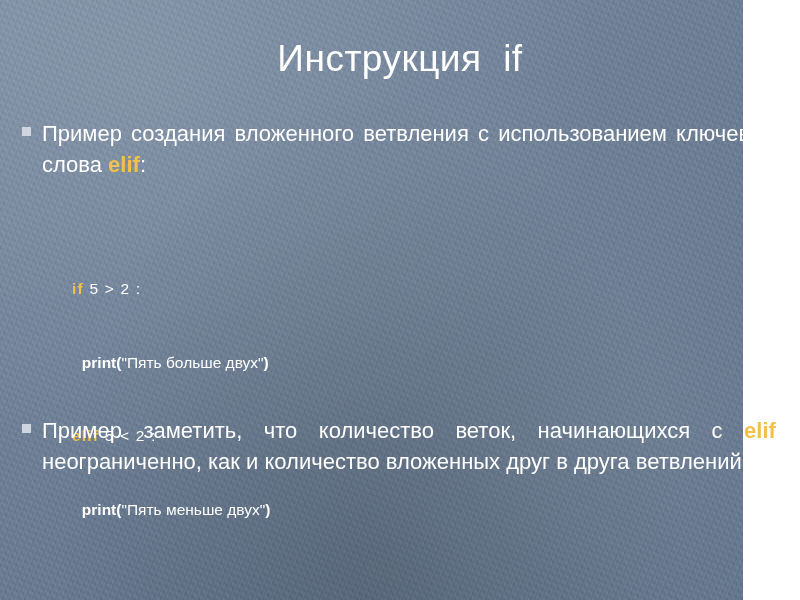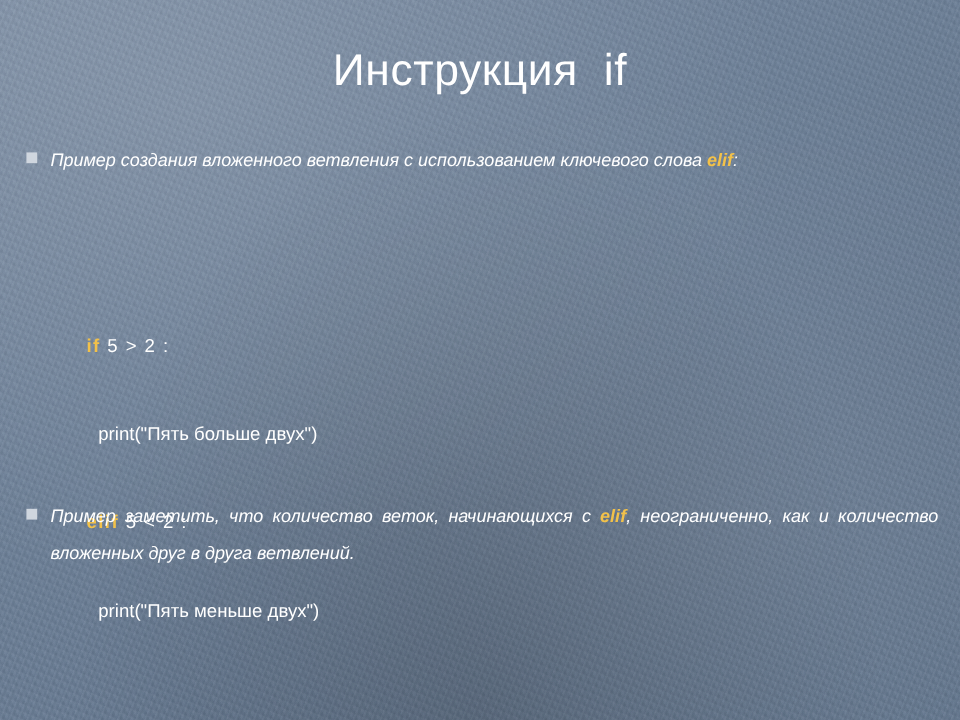--- a/index.html
+++ b/index.html
@@ -7,21 +7,21 @@
     padding: 0;
   }
   body {
     width: 800px;
     height: 600px;
     overflow: hidden;
     font-family: "Liberation Sans", sans-serif;
   }
   .slide {
     position: relative;
-    width: 800px;
+    width: 743px;
     height: 600px;
     box-sizing: border-box;
     background-color: #6b7f97;
     background-image:
       radial-gradient(ellipse at 20% 15%, rgba(255,255,255,0.10), rgba(255,255,255,0) 55%),
       radial-gradient(ellipse at 78% 72%, rgba(255,255,255,0.07), rgba(255,255,255,0) 60%),
       radial-gradient(ellipse at 50% 100%, rgba(0,0,0,0.16), rgba(0,0,0,0) 60%),
       repeating-linear-gradient(112deg, rgba(255,255,255,0.035) 0px, rgba(255,255,255,0.035) 1px, rgba(0,0,0,0.028) 2px, rgba(0,0,0,0.028) 3px, rgba(255,255,255,0.02) 4px, rgba(255,255,255,0.02) 5px, rgba(0,0,0,0.015) 6px, rgba(0,0,0,0.015) 7px),
       repeating-linear-gradient(22deg, rgba(255,255,255,0.03) 0px, rgba(255,255,255,0.03) 1px, rgba(0,0,0,0.025) 2px, rgba(0,0,0,0.025) 3px, rgba(255,255,255,0.015) 5px, rgba(255,255,255,0.015) 6px),
       repeating-linear-gradient(67deg, rgba(255,255,255,0.022) 0px, rgba(255,255,255,0.022) 2px, rgba(0,0,0,0.02) 3px, rgba(0,0,0,0.02) 5px),
@@ -52,24 +52,23 @@
     flex: 0 0 auto;
     width: 9px;
     height: 9px;
     background: #cfd6df;
     margin-top: 9px;
     margin-right: 11px;
   }
   .bullet-text {
     flex: 1 1 auto;
     color: #ffffff;
-    font-size: 15px;
+    font-size: 22px;
     line-height: 31px;
     text-align: justify;
-    font-style: italic;
   }
   .bullet-text.justified {
     text-align: justify;
     text-align-last: left;
   }
   .kw {
     color: #f2c14a;
     font-weight: bold;
   }
   .code-block {
@@ -83,21 +82,21 @@
   }
   .code-line {
     white-space: pre;
   }
   .code-kw {
     color: #f2c14a;
     font-weight: bold;
     margin-left: 16px;
   }
   .code-fn {
-    font-weight: normal;
+    font-weight: bold;
   }
   .mono-sp {
     letter-spacing: 1.2px;
   }
   .bullet-two {
     position: absolute;
     top: 415px;
     left: 22px;
     width: 760px;
   }

